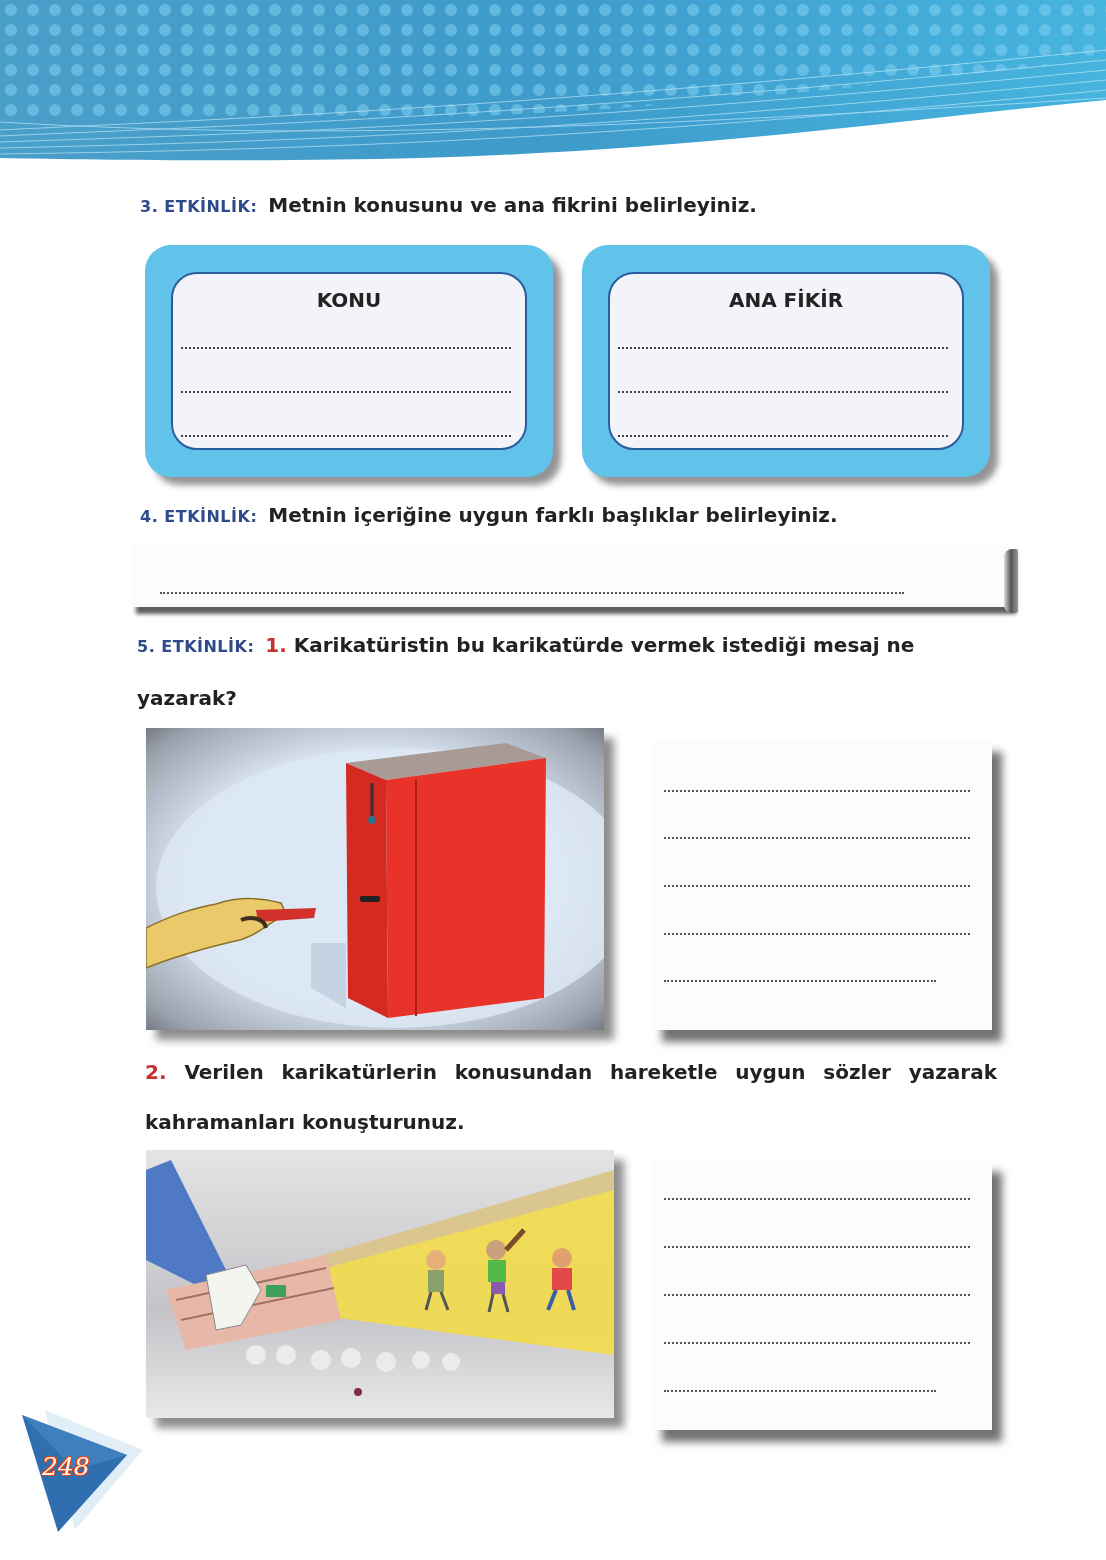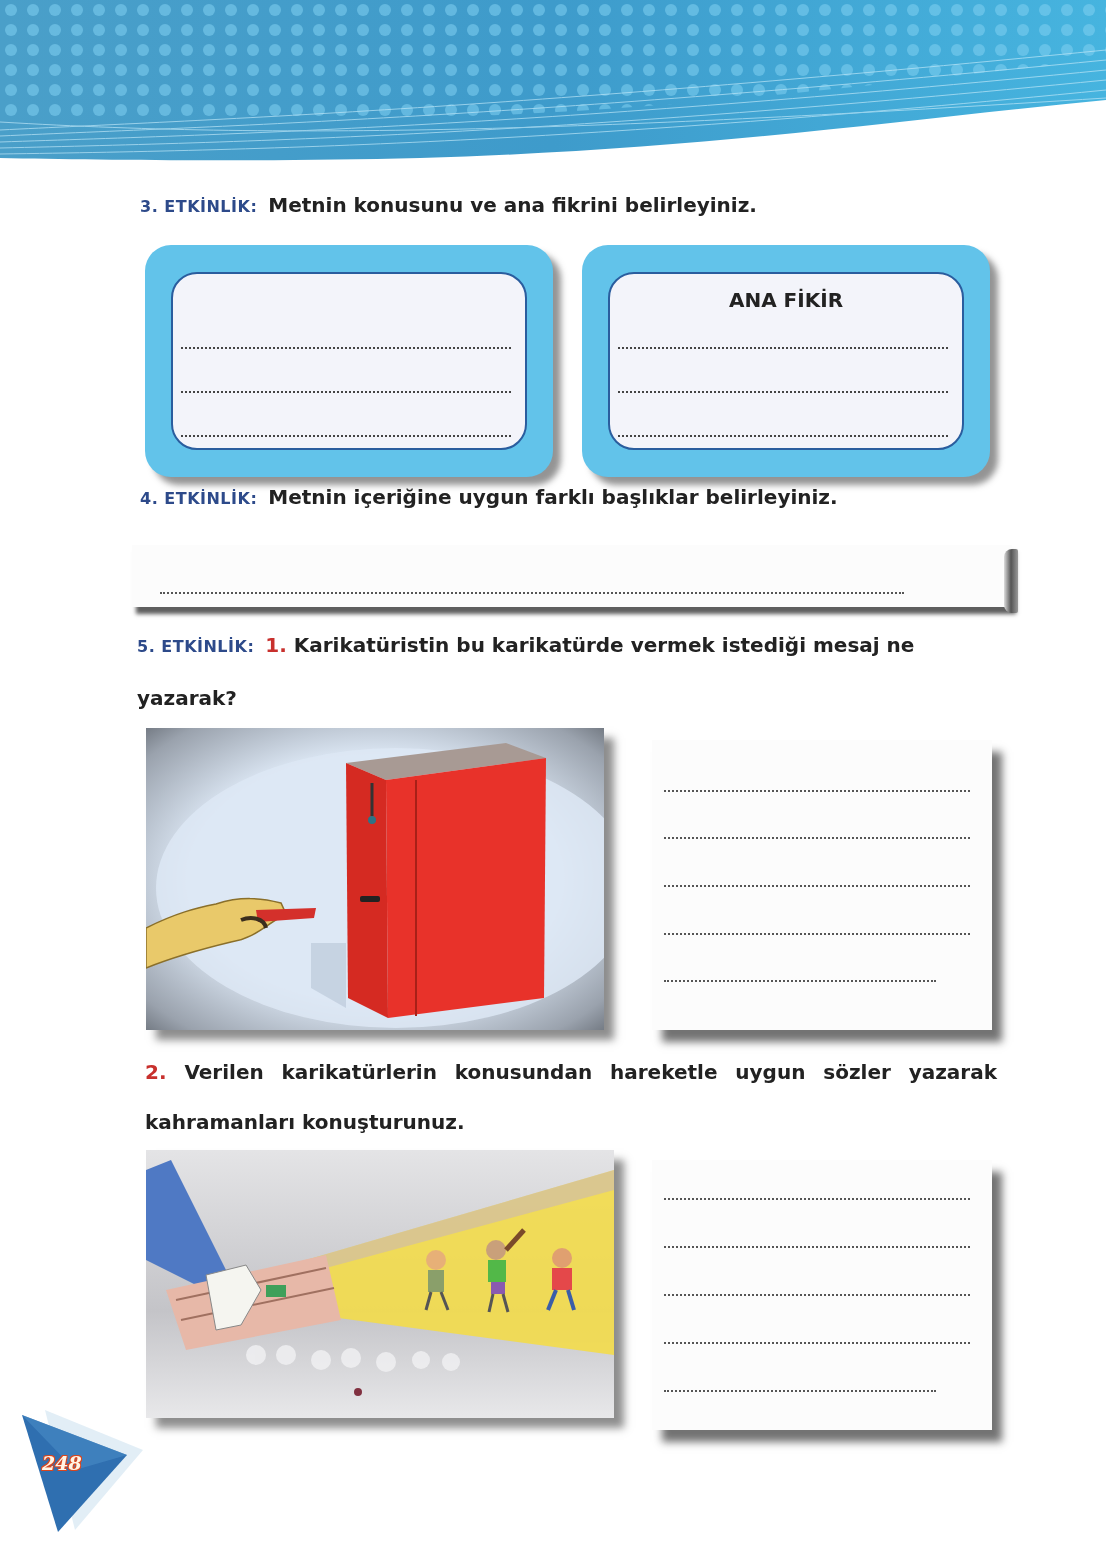--- a/index.html
+++ b/index.html
@@ -74,21 +74,21 @@
       position: absolute; width: 340px; background: #fcfcfc;
       box-shadow: 10px 12px 8px rgba(40,40,40,0.65);
     }
     .paper-card .dot-line { left: 12px; right: 22px; border-top: 2px dotted #555; }
     .paper-card .dot-line.short { right: 56px; }
 
     
     .page-badge { position: absolute; left: 15px; top: 1410px; width: 130px; height: 130px; }
     .page-number {
       position: absolute; left: 42px; top: 1452px;
-      font-family: "DejaVu Serif", serif; font-weight: bold; font-style: italic; font-size: 19px;
+      font-family: "DejaVu Serif", serif; font-weight: normal; font-style: italic; font-size: 25px;
       color: #fff5e6;
       text-shadow: -1px -1px 0 #d9461f, 1px -1px 0 #d9461f, -1px 1px 0 #d9461f, 1px 1px 0 #d9461f;
     }
   </style>
 </head>
 <body>
 
 <div class="header-band">
   <svg width="1106" height="175" viewBox="0 0 1106 175">
     <defs>
@@ -114,36 +114,37 @@
   </svg>
 </div>
 
 <div class="activity-heading" style="top:193px;">
   <span class="num">3. ETKİNLİK:</span>
   <span>Metnin konusunu ve ana fikrini belirleyiniz.</span>
 </div>
 
 <div class="blue-card" style="left:145px;">
   <div class="inner">
+    <div class="card-title">KONU</div>
     <div class="dot-line" style="top:73px;"></div>
     <div class="dot-line" style="top:117px;"></div>
     <div class="dot-line" style="top:161px;"></div>
   </div>
 </div>
 
 <div class="blue-card" style="left:582px;">
   <div class="inner">
     <div class="card-title">ANA FİKİR</div>
     <div class="dot-line" style="top:73px;"></div>
     <div class="dot-line" style="top:117px;"></div>
     <div class="dot-line" style="top:161px;"></div>
   </div>
 </div>
 
-<div class="activity-heading" style="top:485px;">
+<div class="activity-heading" style="top:503px;">
   <span class="num">4. ETKİNLİK:</span>
   <span>Metnin içeriğine uygun farklı başlıklar belirleyiniz.</span>
 </div>
 
 <div class="answer-strip">
   <div class="dot-line"></div>
   <div class="strip-curl"></div>
 </div>
 
 <div class="activity-heading" style="top:633px; left:137px;">

